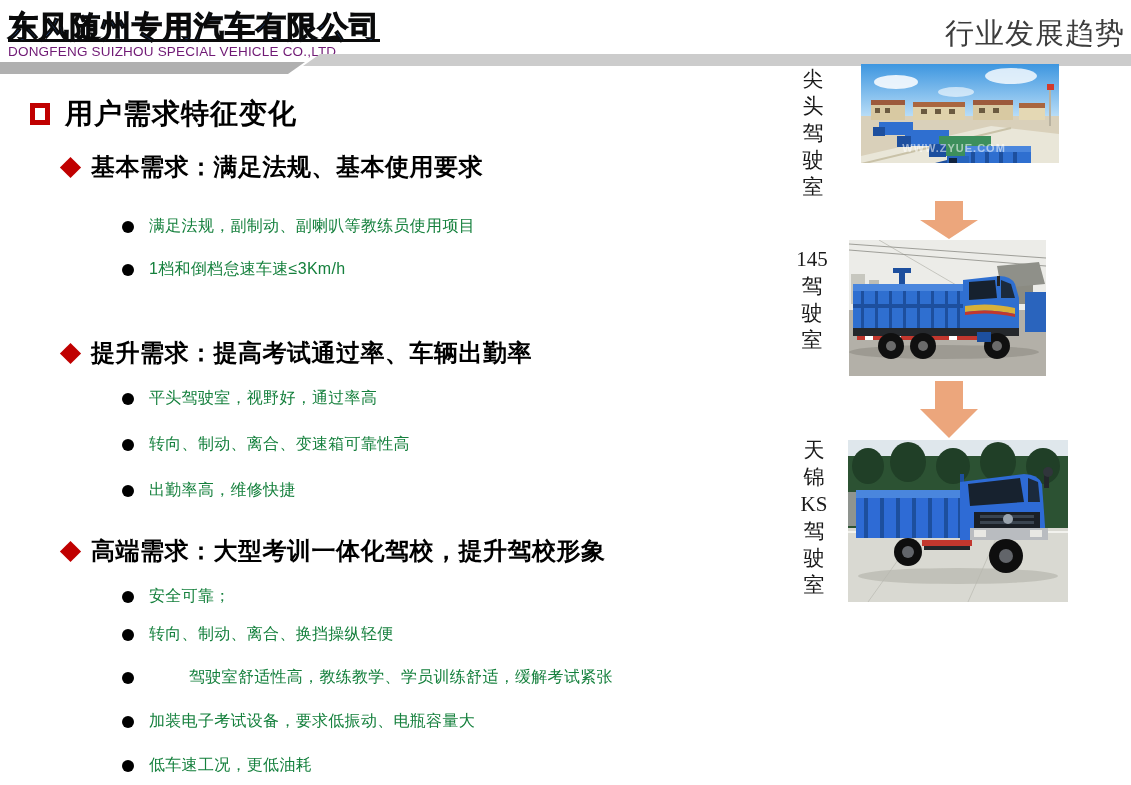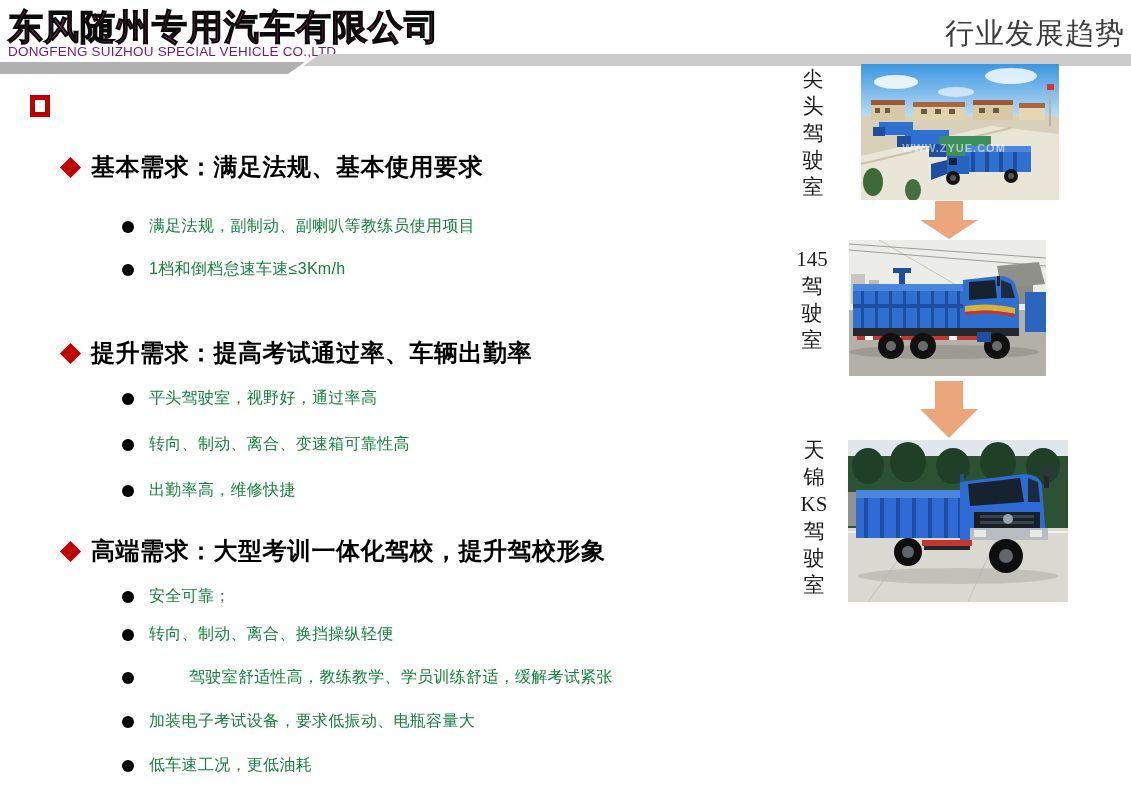--- a/index.html
+++ b/index.html
@@ -5,22 +5,22 @@
   html,body{margin:0;padding:0;}
   body{
     width:1131px;height:785px;position:relative;overflow:hidden;
     background:#ffffff;
     font-family:"Liberation Sans","DejaVu Sans",sans-serif;
     color:#000;
   }
   
   .logo{position:absolute;left:8px;top:10px;}
   .logo-cn{
-    font-size:35px;font-weight:900;letter-spacing:1px;color:#ec4899;
-    -webkit-text-stroke:1.2px #0a0a0a;line-height:34px;white-space:nowrap;
+    font-size:30px;font-weight:900;letter-spacing:1px;color:#3b82f6;
+    -webkit-text-stroke:1.2px #0a0a0a;line-height:34px;white-space:nowrap;text-decoration:underline;
   }
   .logo-en{
     font-size:13.5px;font-weight:normal;color:#701a75;letter-spacing:0.2px;
     line-height:16px;white-space:nowrap;
   }
   .page-title{
     position:absolute;top:14px;right:6px;font-size:29px;color:#3d3d3d;
     letter-spacing:1px;white-space:nowrap;
   }
   .band-light{
@@ -65,20 +65,21 @@
 <div class="logo">
   <div class="logo-cn">东风随州专用汽车有限公司</div>
   <div class="logo-en">DONGFENG SUIZHOU SPECIAL VEHICLE CO.,LTD.</div>
 </div>
 <div class="page-title">行业发展趋势</div>
 <div class="band-light"></div>
 <div class="band-dark"></div>
 
 <div class="title-row">
   <span class="title-square"></span>
+  <span class="title-text">用户需求特征变化</span>
 </div>
 
 <div class="section-head" style="top:151px;">
   <span class="diamond"></span>
   <span class="section-text">基本需求：满足法规、基本使用要求</span>
 </div>
 <div class="item" style="top:216px;">
   <span class="dot"></span>
   <span class="item-text">满足法规，副制动、副喇叭等教练员使用项目</span>
 </div>
@@ -128,21 +129,21 @@
   <span class="dot"></span>
   <span class="item-text">低车速工况，更低油耗</span>
 </div>
 
 <div class="stage-label" style="left:796px;top:66px;">尖
 头
 驾
 驶
 室</div>
 
-<div class="photo" style="left:849px;top:64px;width:198px;height:136px;padding-left:12px;">
+<div class="photo" style="left:849px;top:64px;width:198px;height:99px;padding-left:12px;">
   <svg width="198" height="136" viewBox="0 0 198 136" preserveAspectRatio="none">
     <defs>
       <linearGradient id="sky1" x1="0" y1="0" x2="0" y2="1">
         <stop offset="0" stop-color="#3d96e0"></stop>
           <stop offset="1" stop-color="#cfeafb"></stop>
       </linearGradient>
     </defs>
     <rect x="0" y="0" width="198" height="62" fill="url(#sky1)"></rect>
     <ellipse cx="35" cy="18" rx="22" ry="7" fill="#ffffff" opacity="0.85"></ellipse>
     <ellipse cx="150" cy="12" rx="26" ry="8" fill="#ffffff" opacity="0.8"></ellipse>

